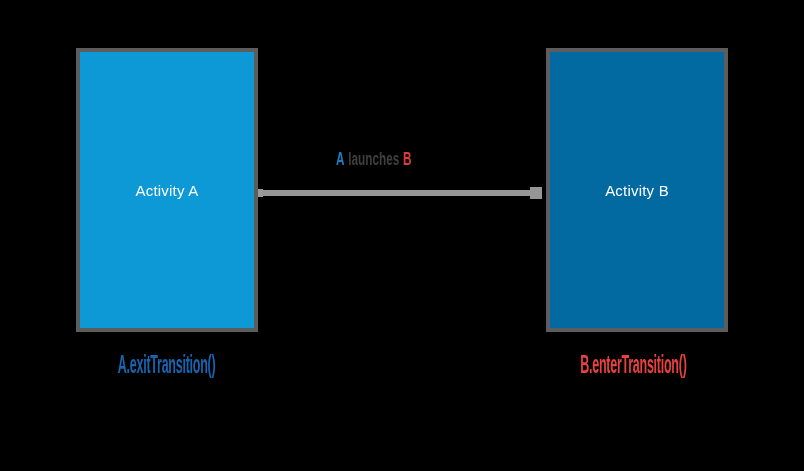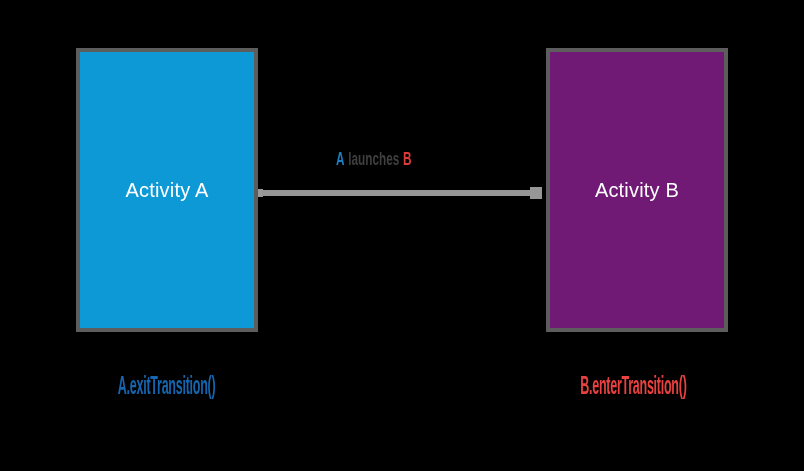--- a/index.html
+++ b/index.html
@@ -34,25 +34,25 @@
     top: 48px;
     width: 182px;
     height: 284px;
     background: #0d99d6;
   }
   #box-b {
     left: 546px;
     top: 48px;
     width: 182px;
     height: 284px;
-    background: #701a75;
+    background: #0369a1;
   }
   .activity-box-label {
     color: #ffffff;
-    font-size: 20px;
+    font-size: 15px;
     font-weight: 400;
     letter-spacing: 0.2px;
     line-height: 1;
     font-family: "Liberation Sans", sans-serif;
     white-space: nowrap;
   }
 
   
   #arrow {
     position: absolute;
@@ -115,21 +115,20 @@
     height: 24px;
     display: flex;
     align-items: center;
     justify-content: center;
     white-space: nowrap;
     font-size: 25px;
     font-weight: 700;
     line-height: 1;
     letter-spacing: -0.5px;
     font-family: "Liberation Sans", sans-serif;
-    margin-top: 21px;
   }
   .method-label > span {
     display: inline-block;
     transform: scaleX(0.5);
     transform-origin: center center;
   }
   #label-a {
     left: 76px;
     width: 182px;
     color: #1565b0;

